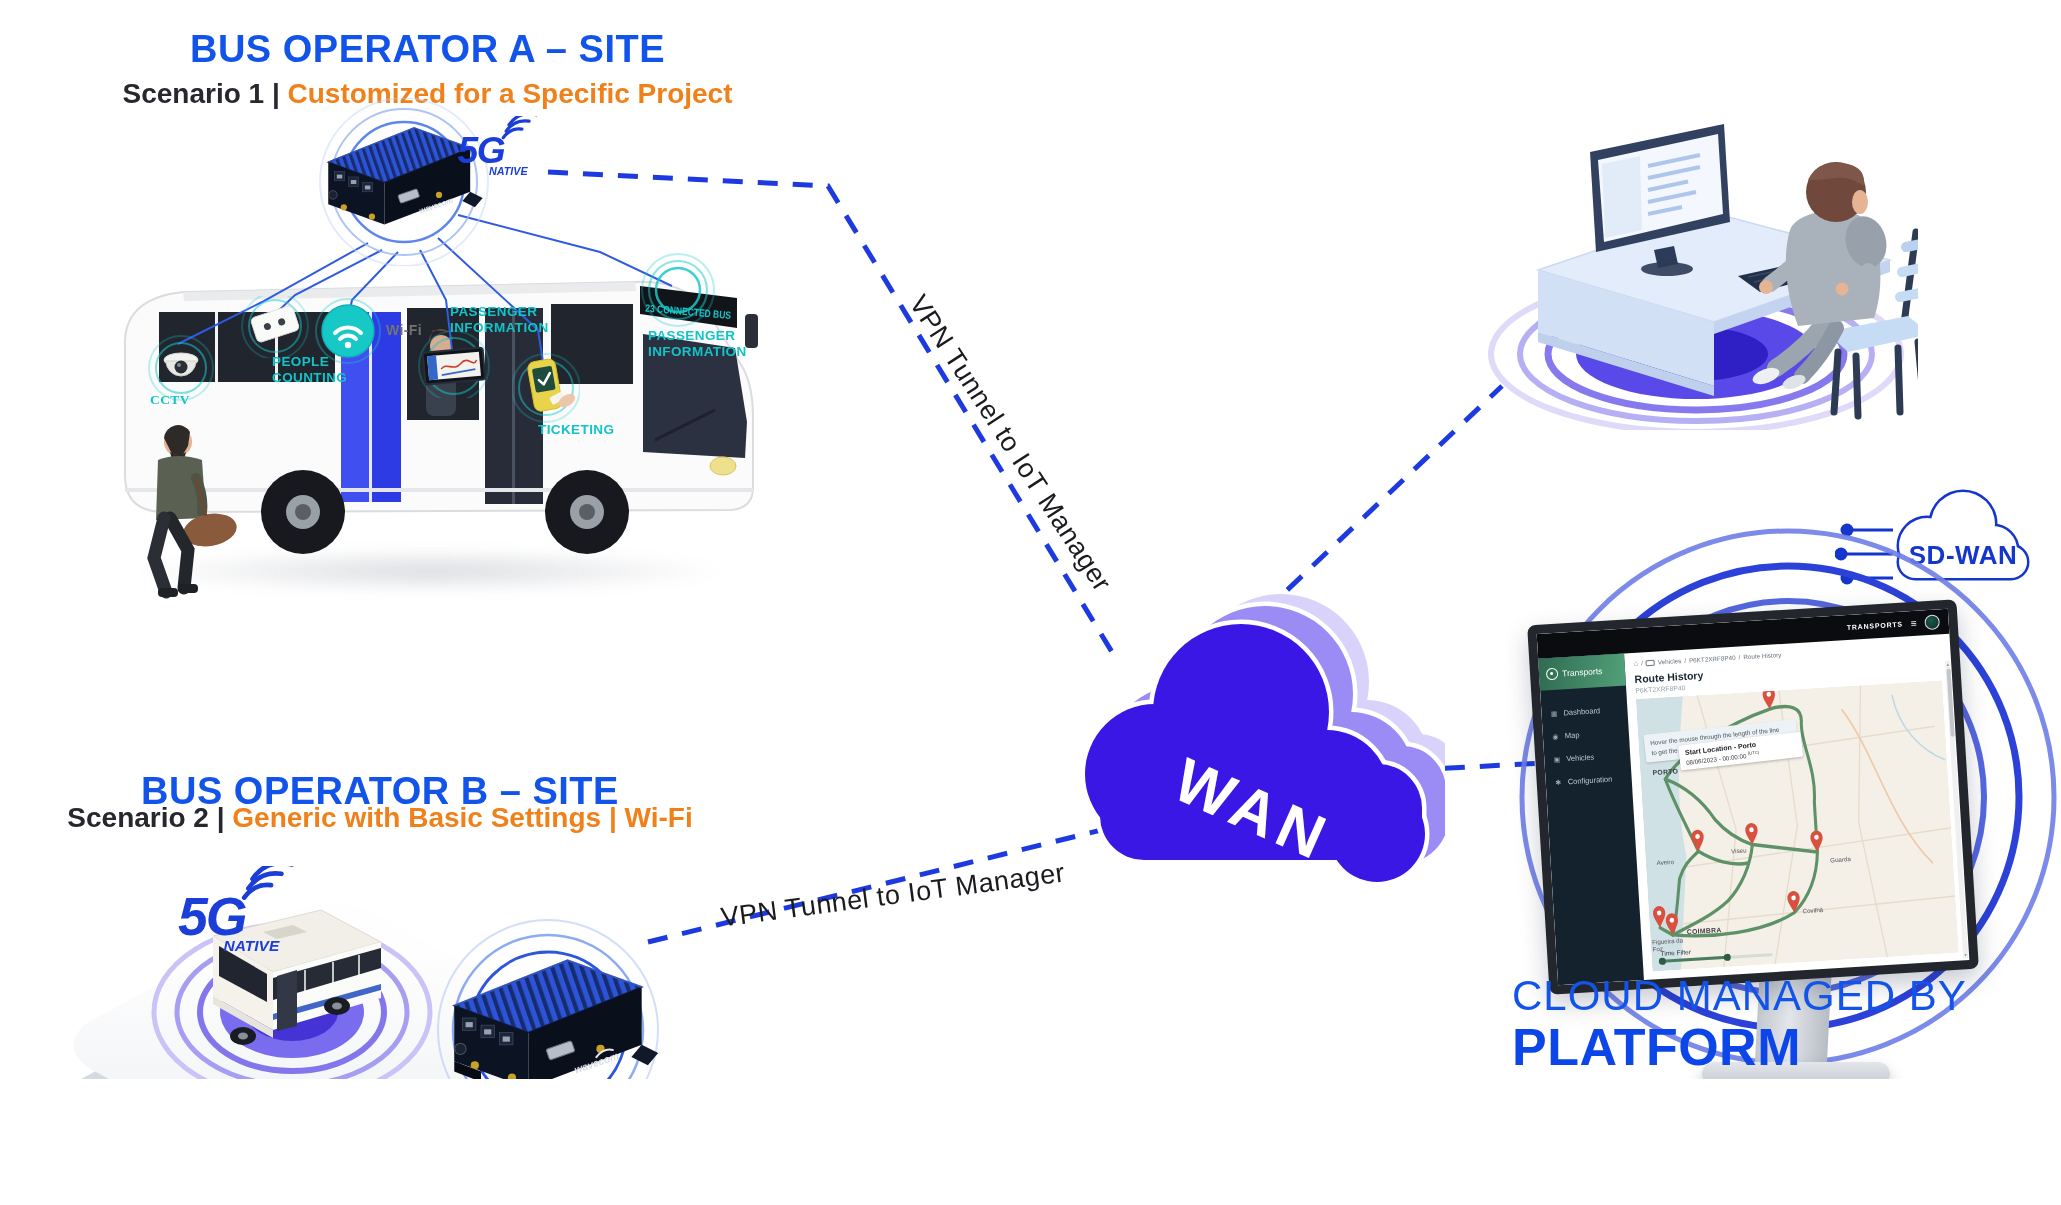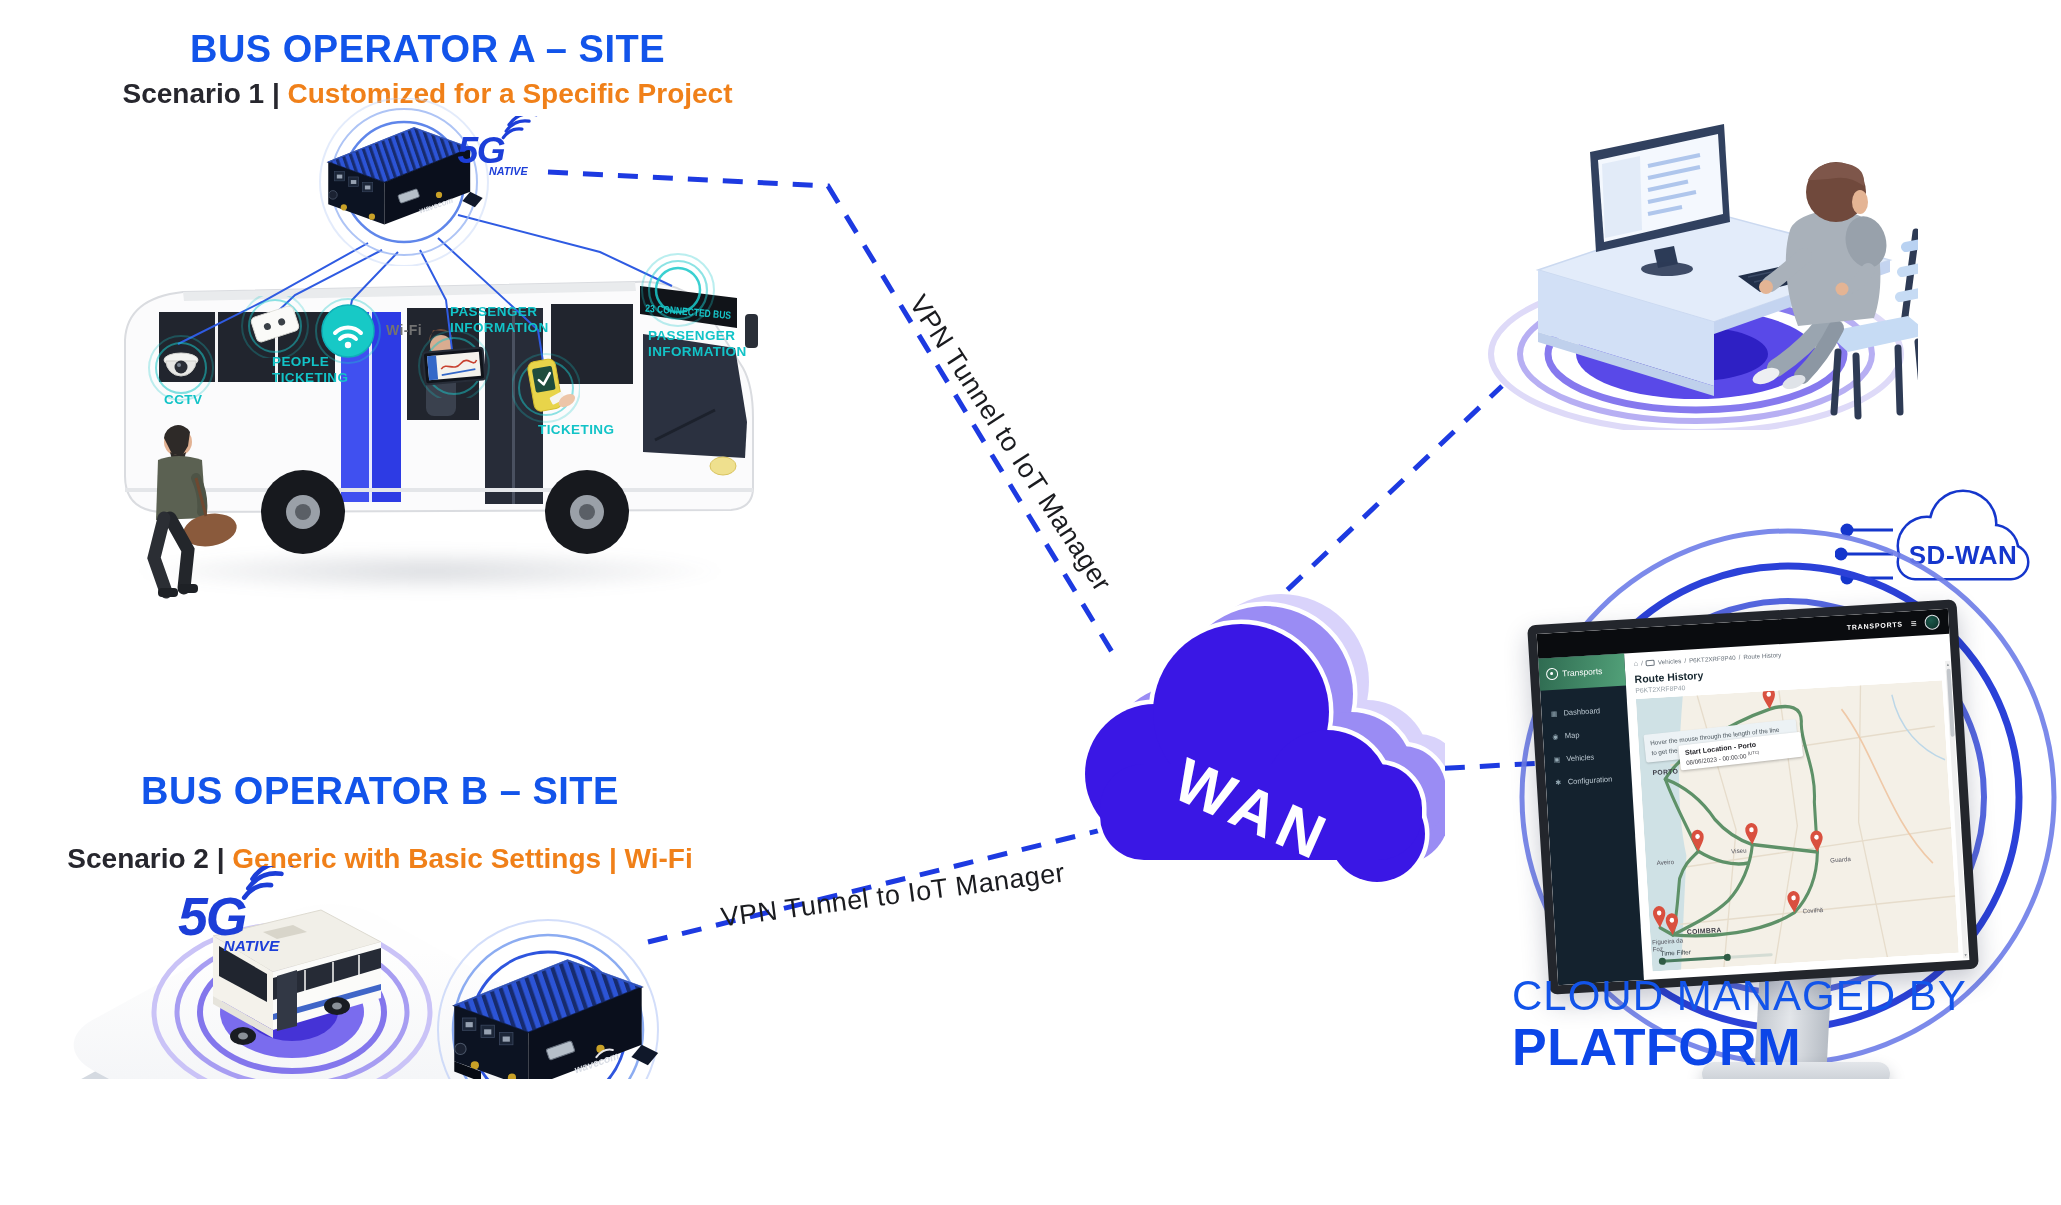--- a/index.html
+++ b/index.html
@@ -88,21 +88,21 @@
 <body>
 
 <div class="stage">
 
   <div class="site-title" style="left:105px;top:28px;width:645px;">BUS OPERATOR A – SITE</div>
   <div class="site-sub" style="left:55px;top:78px;width:745px;">
     <span>Scenario 1 | </span><span class="hl">Customized for a Specific Project</span>
   </div>
 
   <div class="site-title" style="left:85px;top:770px;width:590px;">BUS OPERATOR B – SITE</div>
-  <div class="site-sub" style="left:35px;top:843px;width:690px;">
+  <div class="site-sub" style="left:35px;top:802px;width:690px;">
     <span>Scenario 2 | </span><span class="hl">Generic with Basic Settings | Wi-Fi</span>
   </div>
 
   <div class="softshadow" style="left:70px;top:1120px;width:560px;height:90px;
        background:radial-gradient(ellipse at center,rgba(70,80,105,.20),transparent 70%);"></div>
   <div class="plat side"></div>
   <div class="plat top"></div>
 
   <svg class="abs" style="left:140px;top:905px;" width="320" height="230" viewBox="0 0 320 230">
     <ellipse cx="152" cy="107" rx="138" ry="88" fill="none" stroke="#CAC3F7" stroke-width="5"></ellipse>
@@ -190,33 +190,33 @@
   </svg>
 
   <svg class="abs" style="left:145px;top:330px;" width="72" height="72" viewBox="0 0 72 72">
     <circle cx="36" cy="38" r="25" fill="none" stroke="#19C8C9" stroke-width="2" opacity=".55"></circle>
     <circle cx="36" cy="38" r="32" fill="none" stroke="#19C8C9" stroke-width="2" opacity=".28"></circle>
     <ellipse cx="36" cy="30" rx="17" ry="7" fill="#F2F2F0" stroke="#D8D8D4"></ellipse>
     <path d="M21,31 A15,15 0 0 0 51,31 Z" fill="#E8E8E6" stroke="#D0D0CC"></path>
     <circle cx="36" cy="37" r="6.5" fill="#2A2E36"></circle>
       <circle cx="34" cy="35" r="2" fill="#7E8794"></circle>
   </svg>
-  <div class="dlabel" style="left:164px;top:392px;">CCTV</div>
+  <div class="dlabel" style="left:150px;top:392px;font-family:Liberation Serif, serif;">CCTV</div>
 
   <svg class="abs" style="left:240px;top:296px;" width="70" height="62" viewBox="0 0 70 62">
     <circle cx="35" cy="30" r="26" fill="none" stroke="#19C8C9" stroke-width="2" opacity=".5"></circle>
     <circle cx="35" cy="30" r="33" fill="none" stroke="#19C8C9" stroke-width="2" opacity=".25"></circle>
     <g transform="rotate(-18 35 28)">
       <rect x="13" y="15" width="44" height="26" rx="5" fill="#FAFAF8" stroke="#DEDED8"></rect>
       <circle cx="27" cy="28" r="3.5" fill="#3A4047"></circle>
         <circle cx="42" cy="28" r="3.5" fill="#3A4047"></circle>
     </g>
   </svg>
   <div class="dlabel" style="left:272px;top:354px;">PEOPLE
-TICKETING</div>
+COUNTING</div>
 
   <svg class="abs" style="left:315px;top:298px;" width="66" height="66" viewBox="0 0 66 66">
     <circle cx="33" cy="33" r="32" fill="none" stroke="#19C8C9" stroke-width="2" opacity=".35"></circle>
     <circle cx="33" cy="33" r="26" fill="#17C9C6"></circle>
     <circle cx="33" cy="33" r="26" fill="none" stroke="#0FB0B8" stroke-width="1.5"></circle>
     <path d="M20,35 a18,18 0 0 1 26,0" fill="none" stroke="#fff" stroke-width="4" stroke-linecap="round"></path>
     <path d="M25,41 a11,11 0 0 1 16,0" fill="none" stroke="#fff" stroke-width="4" stroke-linecap="round"></path>
     <circle cx="33" cy="47" r="3.2" fill="#fff"></circle>
   </svg>
   <div class="dlabel dark" style="left:386px;top:322px;">Wi-Fi</div>

